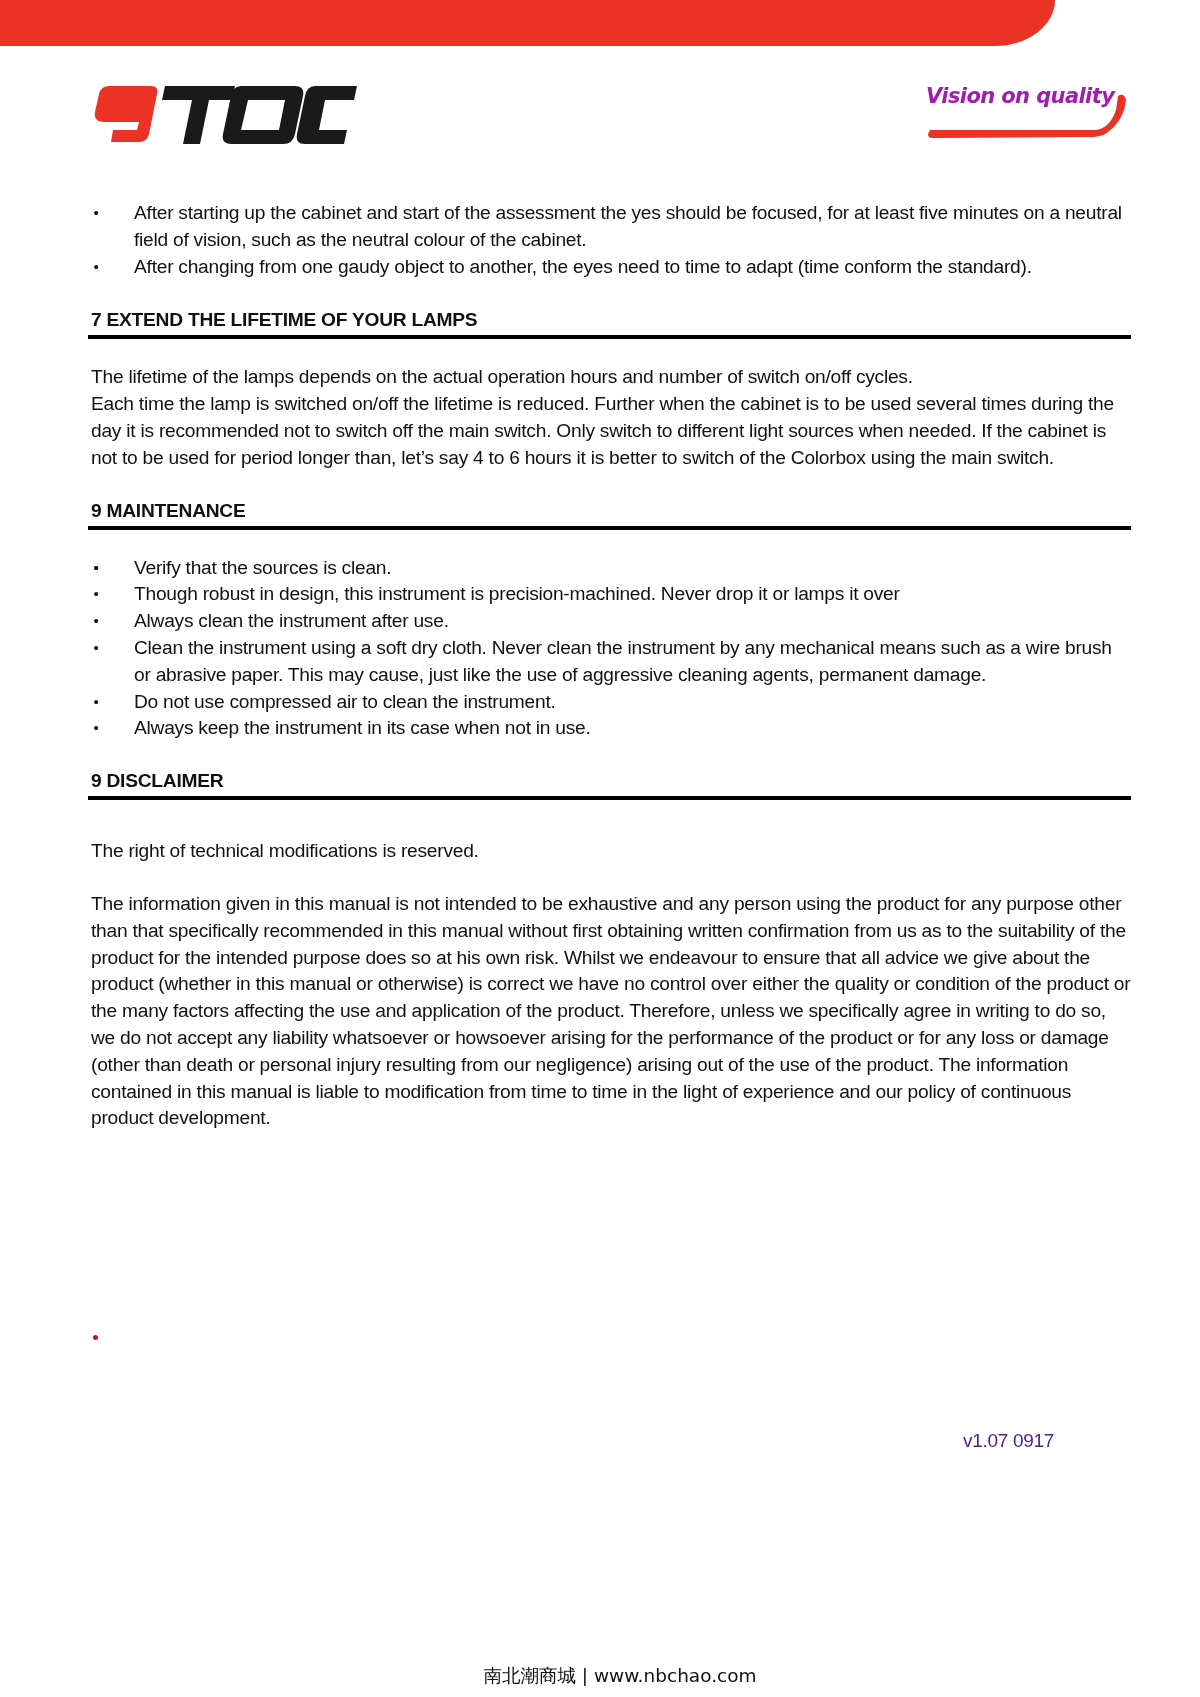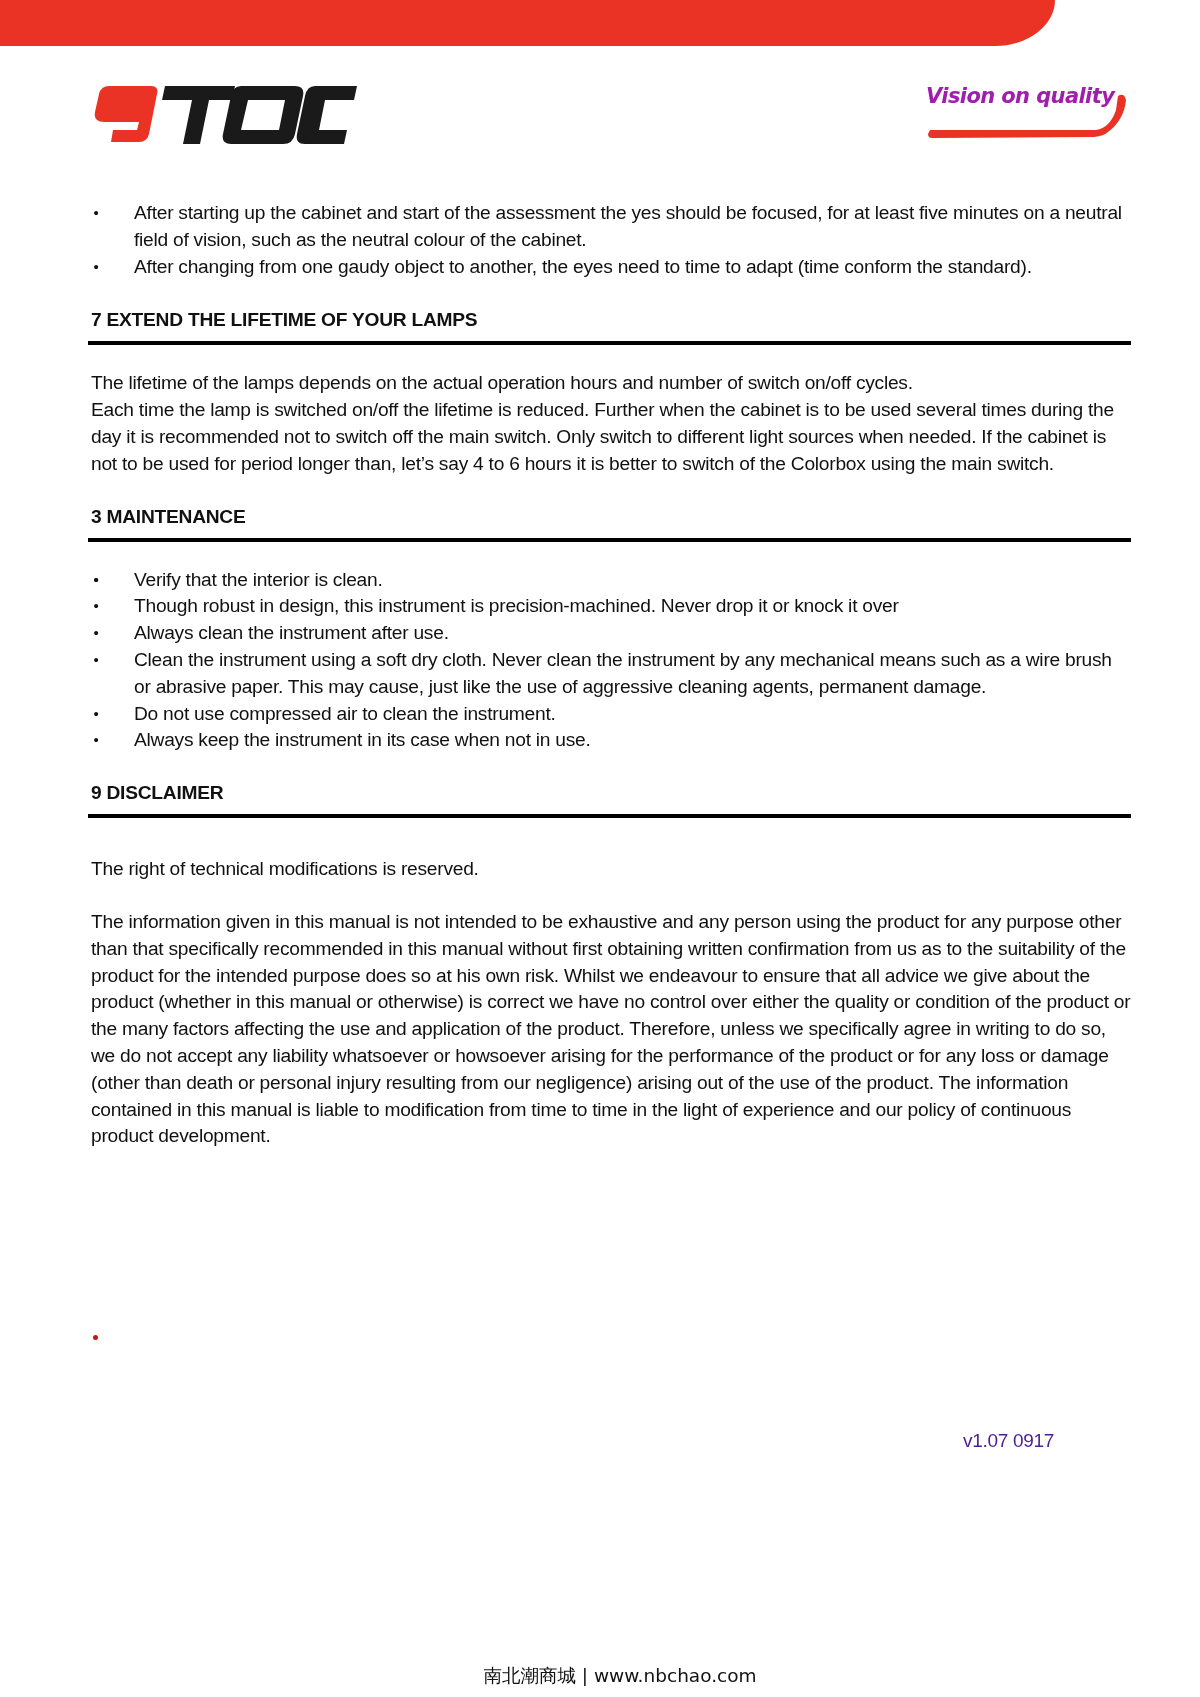--- a/index.html
+++ b/index.html
@@ -24,21 +24,21 @@
       position: absolute; left: 91px; top: 200px; width: 1040px;
       font-size: 19.2px; line-height: 26.8px; letter-spacing: -0.25px;
     }
     ul.bullets { list-style: none; }
     ul.bullets li { position: relative; padding-left: 43px; }
     ul.bullets li .bullet {
       position: absolute; left: 0; top: 0; width: 10px; text-align: center; font-size: 15px;
     }
     .section-heading {
       font-weight: bold; font-size: 19.2px; line-height: 26px;
-      padding-bottom: 8px; border-bottom: 4px solid #000;
+      padding-bottom: 2px; border-bottom: 4px solid #000;
       margin-left: -3px; padding-left: 3px;
     }
     p { margin: 0; }
 
     .red-dot {
       position: absolute; left: 93px; top: 1335px; width: 5px; height: 5px;
       background: #d01010; border-radius: 50%;
     }
     .version {
       position: absolute; left: 963px; top: 1430px;
@@ -72,25 +72,25 @@
 <div class="content">
   <ul class="bullets">
     <li><span class="bullet">•</span><span>After starting up the cabinet and start of the assessment the yes should be focused, for at least five minutes on a neutral field of vision, such as the neutral colour of the cabinet.</span></li>
     <li><span class="bullet">•</span><span>After changing from one gaudy object to another, the eyes need to time to adapt (time conform the standard).</span></li>
   </ul>
 
   <h2 class="section-heading" style="margin-top:27px;">7 EXTEND THE LIFETIME OF YOUR LAMPS</h2>
   <p style="margin-top:25px;">The lifetime of the lamps depends on the actual operation hours and number of switch on/off cycles.</p>
   <p>Each time the lamp is switched on/off the lifetime is reduced. Further when the cabinet is to be used several times during the day it is recommended not to switch off the main switch. Only switch to different light sources when needed. If the cabinet is not to be used for period longer than, let’s say 4 to 6 hours it is better to switch of the Colorbox using the main switch.</p>
 
-  <h2 class="section-heading" style="margin-top:26px;">3 MAINTENANCE</h2>
+  <h2 class="section-heading" style="margin-top:26px;">9 MAINTENANCE</h2>
   <ul class="bullets" style="margin-top:25px;">
     <li><span class="bullet">•</span></li>
-    <li><span class="bullet">•</span><span>Verify that the interior is clean.</span></li>
-    <li><span class="bullet">•</span><span>Though robust in design, this instrument is precision-machined. Never drop it or knock it over</span></li>
+    <li><span class="bullet">•</span><span>Verify that the sources is clean.</span></li>
+    <li><span class="bullet">•</span><span>Though robust in design, this instrument is precision-machined. Never drop it or lamps it over</span></li>
     <li><span class="bullet">•</span><span>Always clean the instrument after use.</span></li>
     <li><span class="bullet">•</span><span>Clean the instrument using a soft dry cloth. Never clean the instrument by any mechanical means such as a wire brush or abrasive paper. This may cause, just like the use of aggressive cleaning agents, permanent damage.</span></li>
     <li><span class="bullet">•</span><span>Do not use compressed air to clean the instrument.</span></li>
     <li><span class="bullet">•</span><span>Always keep the instrument in its case when not in use.</span></li>
   </ul>
 
   <h2 class="section-heading" style="margin-top:26px;">9 DISCLAIMER</h2>
   <p style="margin-top:38px;">The right of technical modifications is reserved.</p>
   <p style="margin-top:26px;">The information given in this manual is not intended to be exhaustive and any person using the product for any purpose other than that specifically recommended in this manual without first obtaining written confirmation from us as to the suitability of the product for the intended purpose does so at his own risk.  Whilst we endeavour to ensure that all advice we give about the product (whether in this manual or otherwise) is correct we have no control over either the quality or condition of the product or the many factors affecting the use and application of the product. Therefore, unless we specifically agree in writing to do so, we do not accept any liability whatsoever or howsoever arising for the performance of the product or for any loss or damage (other than death or personal injury resulting from our negligence) arising out of the use of the product. The information contained in this manual is liable to modification from time to time in the light of experience and our policy of continuous product development.</p>
 </div>

